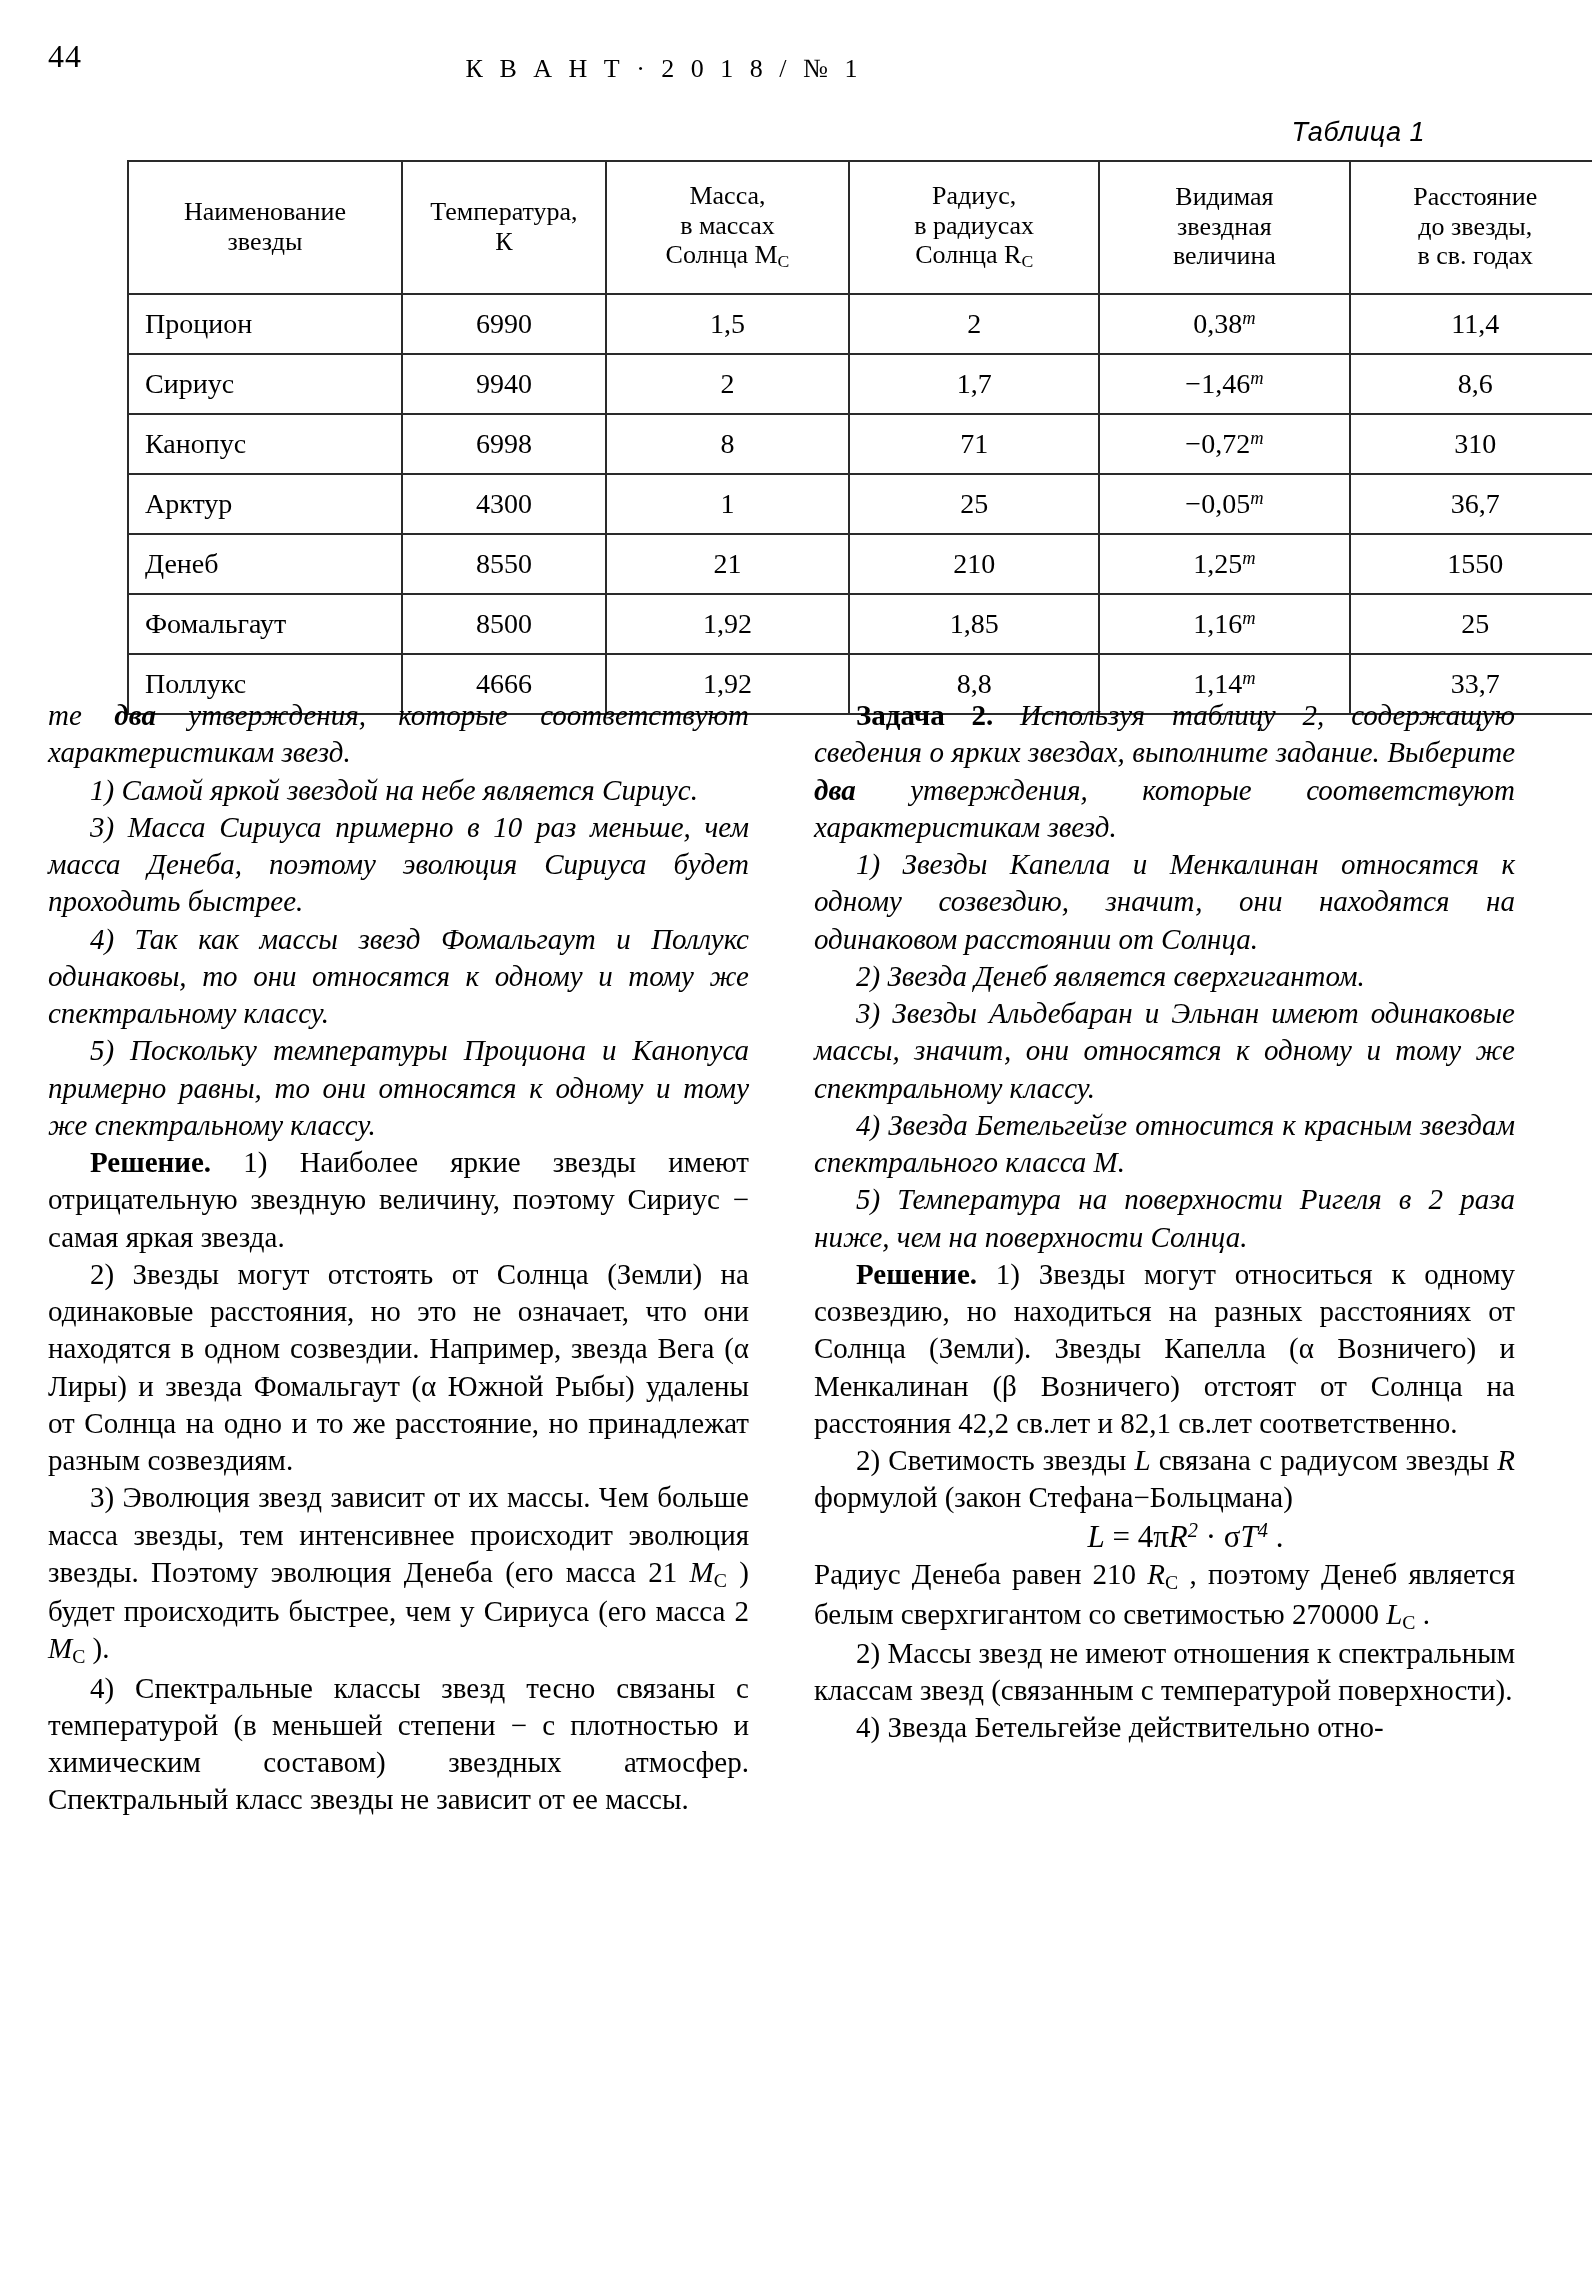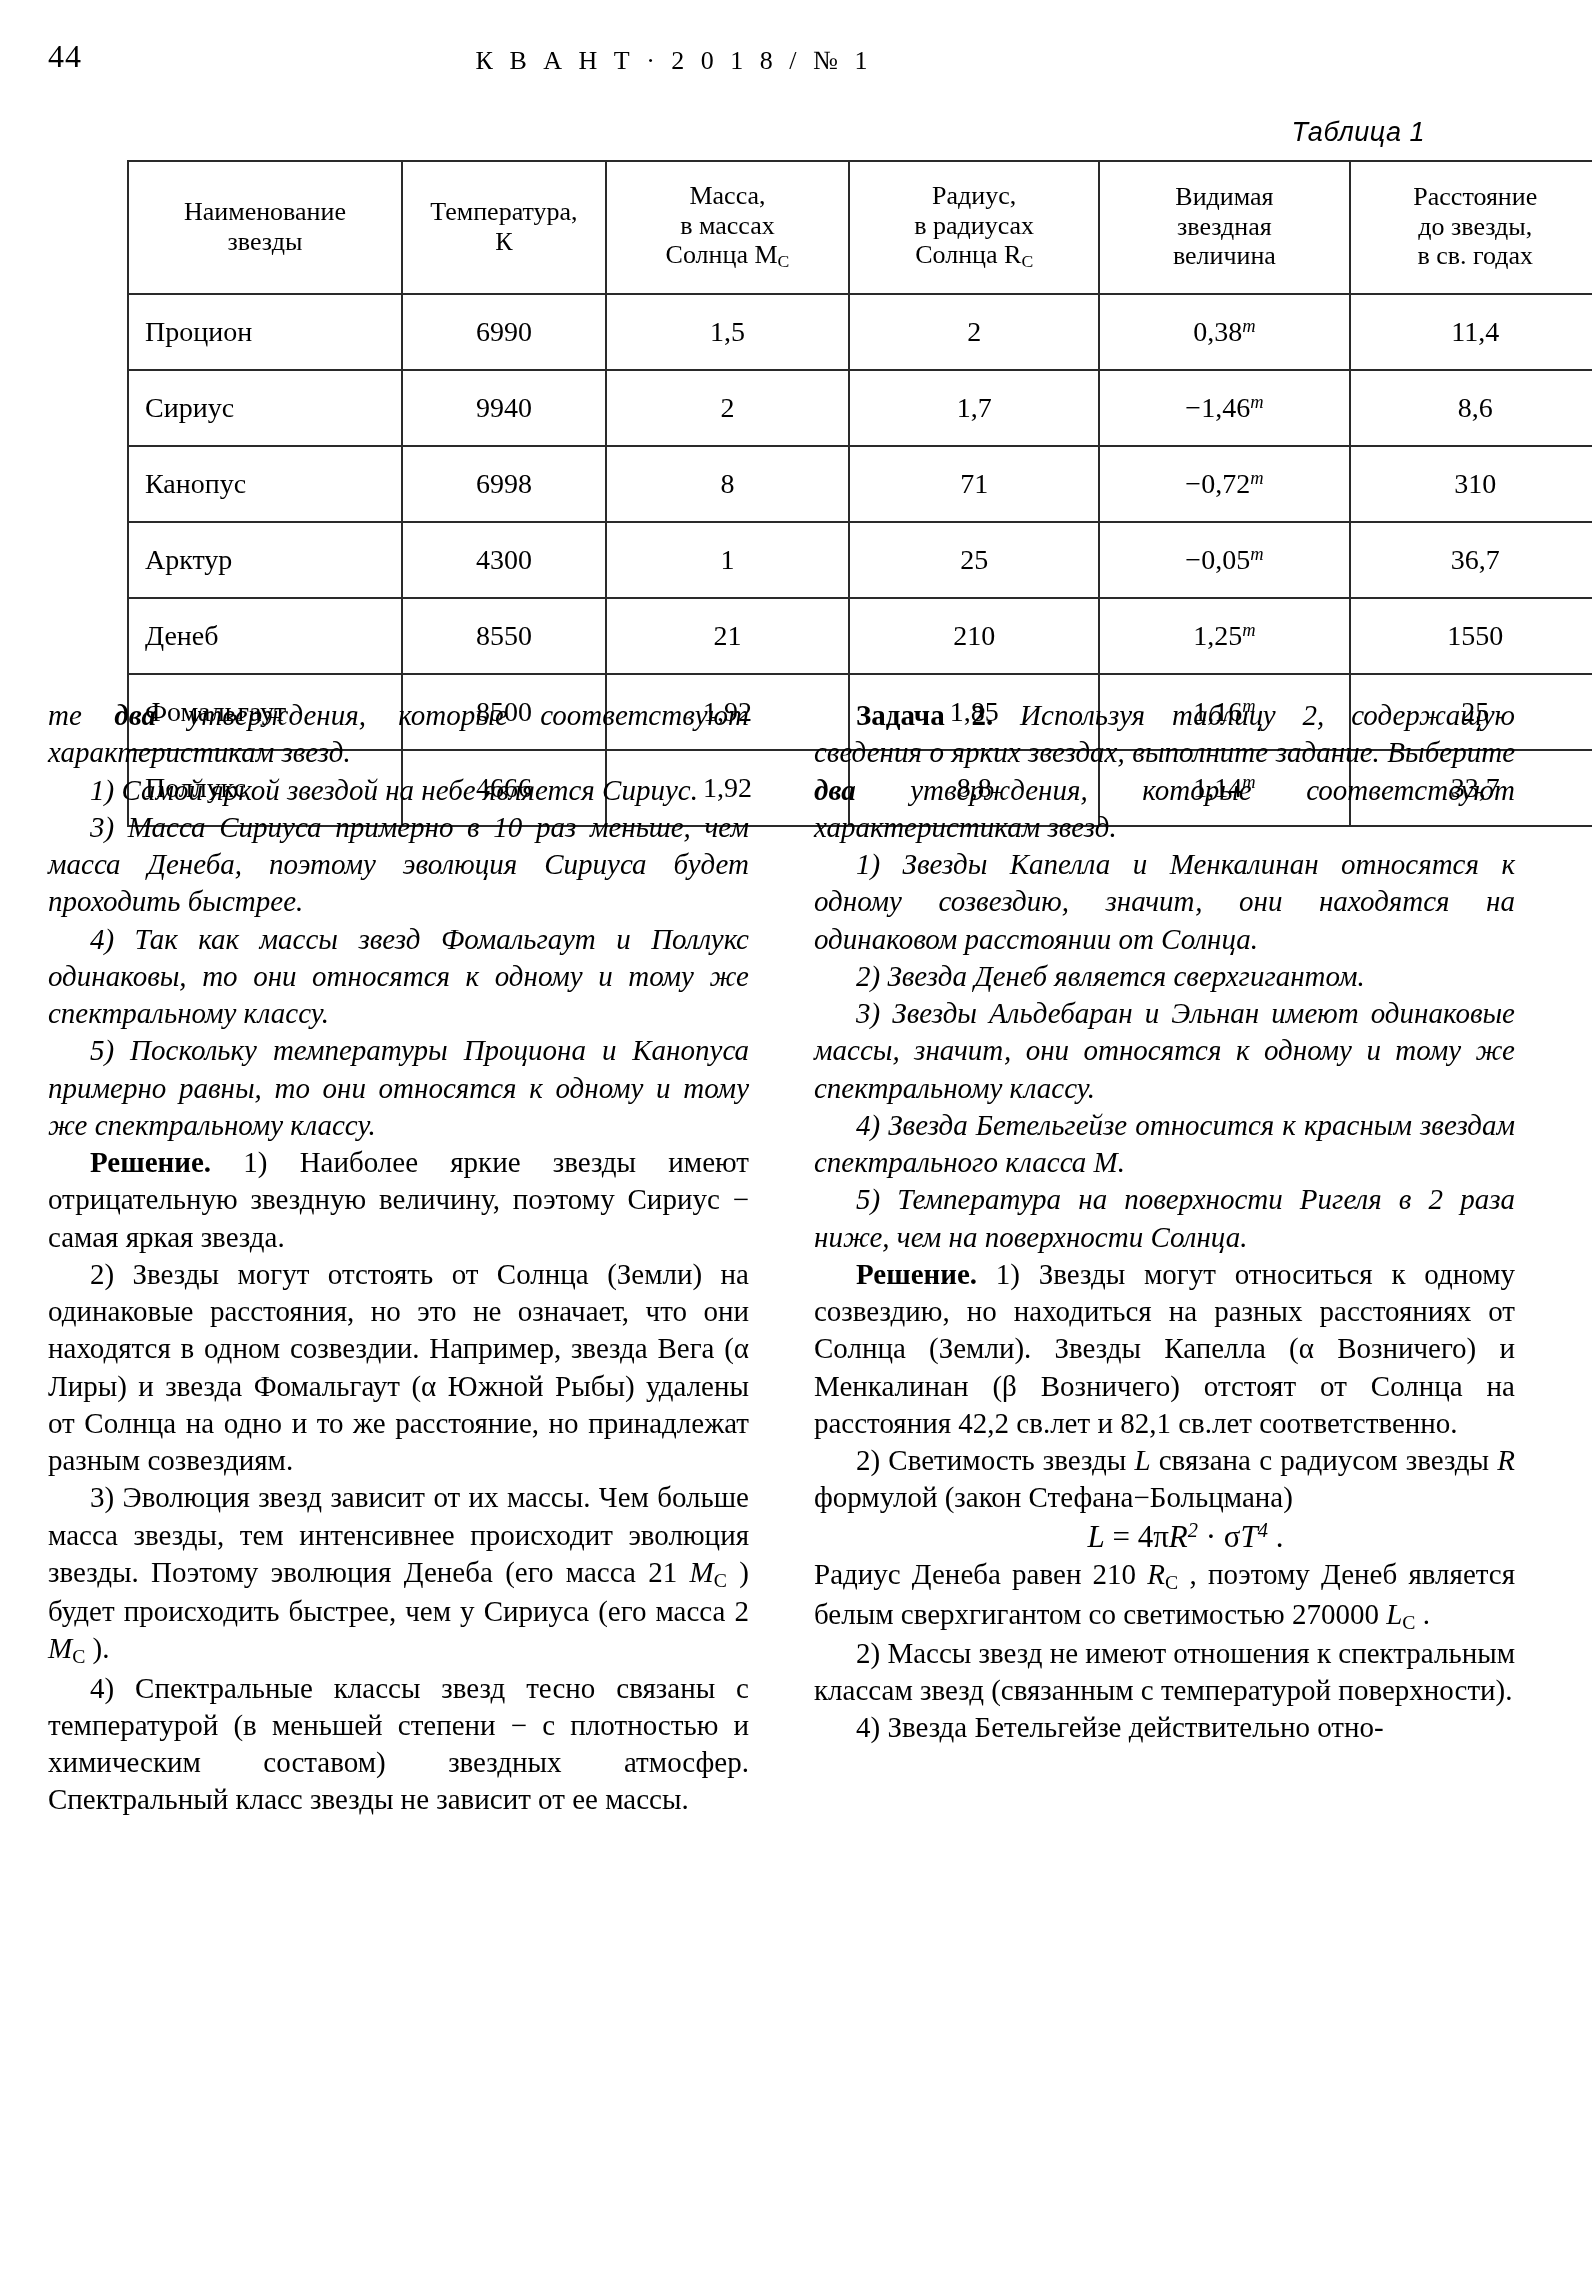--- a/index.html
+++ b/index.html
@@ -28,27 +28,26 @@
     position: absolute;
     left: 48px;
     top: 0;
     font-size: 32px;
     letter-spacing: 1px;
     font-family: "Liberation Serif", serif;
   }
   .journal {
     position: absolute;
     left: 0;
-    top: 8px;
+    top: 16px;
     width: 1328px;
     text-align: center;
     font-size: 26px;
     letter-spacing: 5px;
     font-family: "Liberation Serif", serif;
-    margin-left: 10px;
   }
 
   
   .table-caption {
     position: absolute;
     top: 117px;
     left: 0;
     width: 1425px;
     text-align: right;
     font-family: "Liberation Sans", sans-serif;
@@ -62,21 +61,21 @@
     position: absolute;
     top: 160px;
     left: 127px;
     width: 1475px;
     border-collapse: collapse;
     table-layout: fixed;
     font-size: 27px;
   }
   .star-table td, .star-table th {
     border: 2px solid #2a2a2a;
-    padding: 8px;
+    padding: 0;
     text-align: center;
     vertical-align: middle;
     font-weight: normal;
     font-family: "Liberation Serif", serif;
   }
   .star-table thead th {
     height: 121px;
     line-height: 1.13;
     font-size: 26px;
     padding: 4px 6px 6px 6px;

